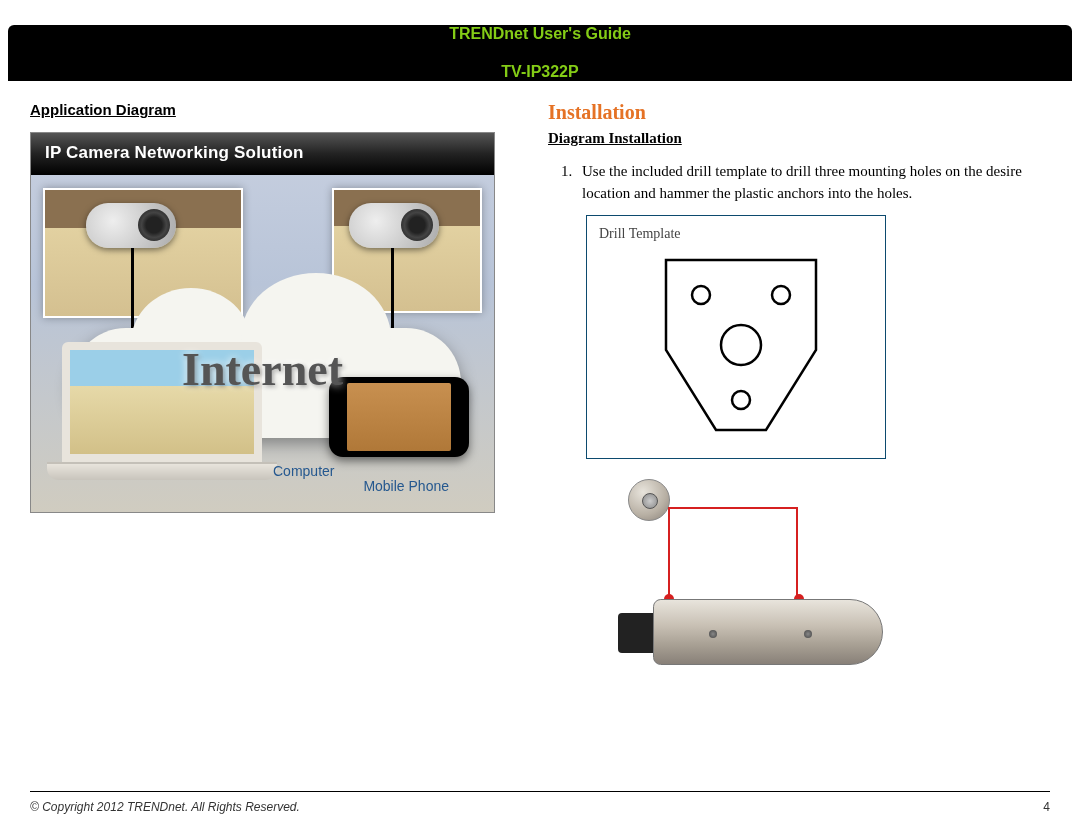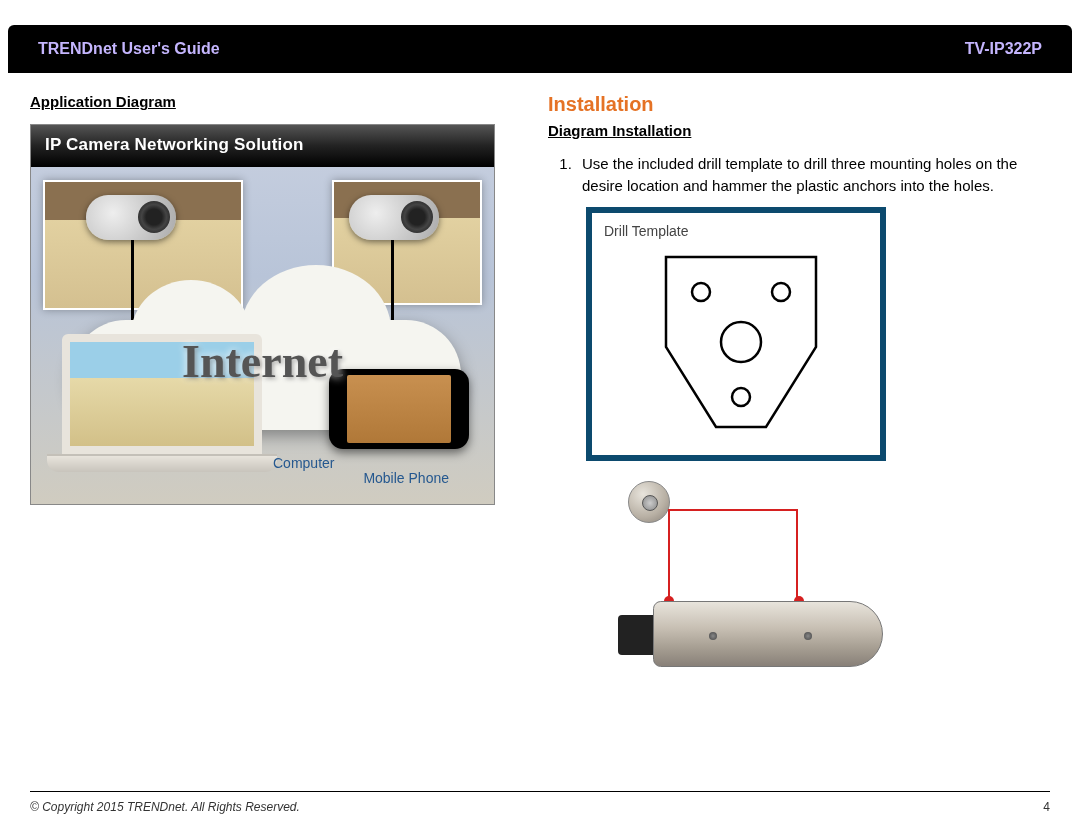--- a/index.html
+++ b/index.html
@@ -7,38 +7,39 @@
     width: 1080px;
     height: 834px;
     font-family: Arial, Helvetica, sans-serif;
     background: #fff;
     position: relative;
     font-size: 13px;
     color: #000;
   }
   .header-bar {
     background: #000;
-    color: #c4b5fd;
-    height: 48px;
+    color: #84cc16;
+    height: 56px;
     display: flex;
     justify-content: space-between;
     align-items: center;
     padding: 0 30px;
     margin: 25px 8px 0 8px;
     border-radius: 6px 6px 0 0;
     font-weight: bold;
     font-size: 16px;
+    flex-direction: column;
   }
   .content {
     display: flex;
     padding: 20px 30px 0 30px;
     gap: 48px;
   }
   .col-left { flex: 0 0 470px; }
-  .col-right { flex: 1; }
+  .col-right { flex: 1; font-family: Liberation Serif, serif; }
   .section-heading {
     font-weight: bold;
     font-size: 15px;
     margin-bottom: 14px;
     text-decoration: underline;
   }
   .section-title-orange {
     color: #E57225;
     font-weight: bold;
     font-size: 20px;
@@ -176,21 +177,21 @@
     width: 3px;
     background: #000;
   }
   ol.steps {
     margin: 14px 16px 0 28px;
     font-size: 15px;
     line-height: 1.45;
   }
   ol.steps li { margin-bottom: 10px; padding-left: 6px; }
   .drill-box {
-    border: 6px solid #0c4a6e;
+    border: 1px solid #0c4a6e;
     width: 300px;
     margin: 0 0 20px 38px;
     padding: 10px 3px 18px 12px;
   }
   .drill-title { font-size: 14px; margin-bottom: 8px; color: #444; }
   .drill-svg { display: block; margin: 0 auto; }
   .camera-diagram {
     width: 320px;
     margin: 12px 0 0 70px;
     position: relative;
@@ -343,15 +344,15 @@
           <div class="ip-cam-screw" style="left:55px;"></div>
           <div class="ip-cam-screw" style="left:150px;"></div>
         </div>
       </div>
     </div>
   </div>
 
 </div>
 
 <div class="footer">
-  <span class="footer-left">© Copyright 2015 TRENDnet. All Rights Reserved.</span>
+  <span class="footer-left">© Copyright 2012 TRENDnet. All Rights Reserved.</span>
   <span>4</span>
 </div>
 
 </body></html>

